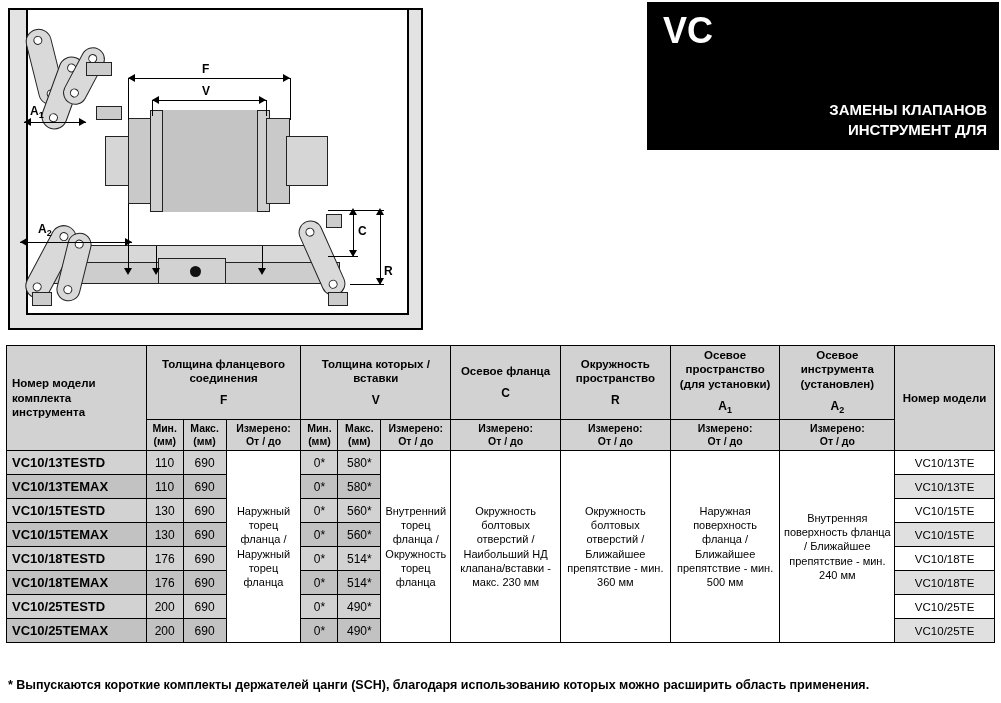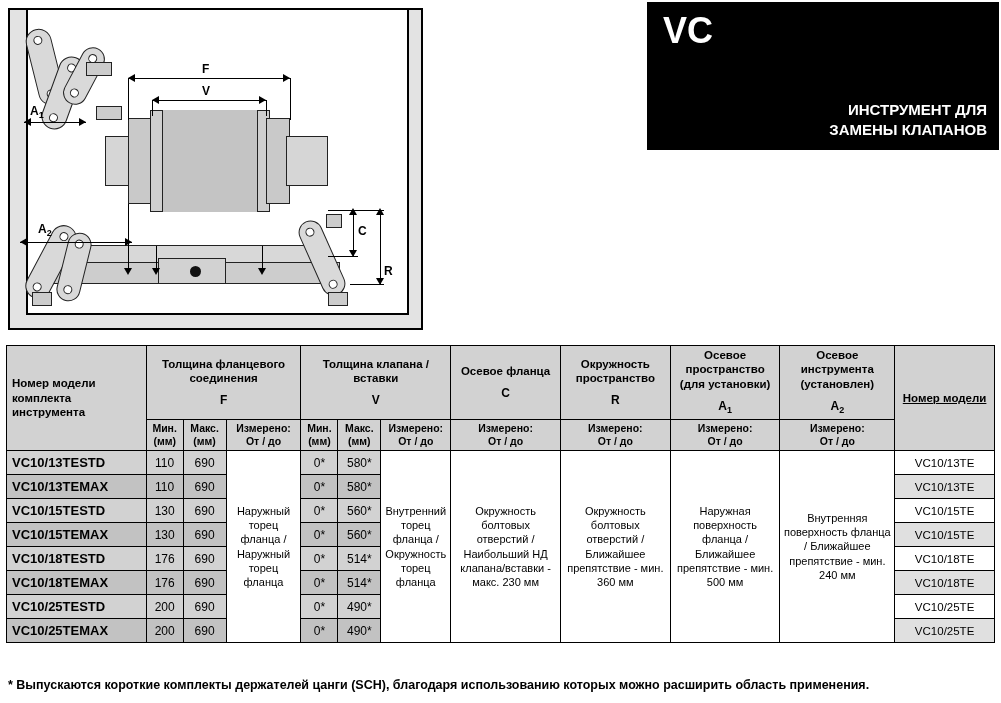--- a/index.html
+++ b/index.html
@@ -294,55 +294,55 @@
       <div class="dim-line dim-v" style="left:146px; top:236px; height:26px;"></div>
       <div class="arrow-d" style="left:142px; top:258px;"></div>
       <div class="dim-line dim-v" style="left:252px; top:236px; height:26px;"></div>
       <div class="arrow-d" style="left:248px; top:258px;"></div>
     </div>
   </div>
 
   <div id="header-box">
     <div id="header-title">VC</div>
     <div id="header-sub">
+      <div>ЗАМЕНЫ КЛАПАНОВ</div>
       <div>ИНСТРУМЕНТ ДЛЯ</div>
-      <div>ЗАМЕНЫ КЛАПАНОВ</div>
     </div>
   </div>
 
   <div id="table-wrap">
     <table>
       <thead>
         <tr>
           <td rowspan="2" style="width:140px; text-align:left; padding-left:5px;" class="hdr-main">Номер модели комплекта инструмента</td>
           <td colspan="3" class="hdr-main" style="width:155px;">
             <div>Толщина фланцевого соединения</div>
             <div class="hdr-letter" style="margin-top:8px;">F</div>
           </td>
           <td colspan="3" class="hdr-main" style="width:145px;">
-            <div>Толщина клапана / вставки</div>
+            <div>Толщина которых / вставки</div>
             <div class="hdr-letter" style="margin-top:8px;">V</div>
           </td>
           <td rowspan="1" class="hdr-main" style="width:110px;">
             <div>Осевое фланца</div>
             <div class="hdr-letter" style="margin-top:8px;">C</div>
           </td>
           <td rowspan="1" class="hdr-main" style="width:110px;">
             <div>Окружность пространство</div>
             <div class="hdr-letter" style="margin-top:8px;">R</div>
           </td>
           <td rowspan="1" class="hdr-main" style="width:110px;">
             <div>Осевое пространство (для установки)</div>
             <div class="hdr-letter" style="margin-top:8px;"><span>A</span><sub>1</sub></div>
           </td>
           <td rowspan="1" class="hdr-main" style="width:115px;">
             <div>Осевое инструмента (установлен)</div>
             <div class="hdr-letter" style="margin-top:8px;"><span>A</span><sub>2</sub></div>
           </td>
-          <td rowspan="2" class="hdr-main" style="width:100px;text-decoration:underline;">Номер модели</td>
+          <td rowspan="2" class="hdr-main" style="width:100px;">Номер модели</td>
         </tr>
         <tr>
           <td class="hdr-sub" style="width:37px;">
             <div>Мин.</div>
             <div>(мм)</div>
           </td>
           <td class="hdr-sub" style="width:43px;">
             <div>Макс.</div>
             <div>(мм)</div>
           </td>

